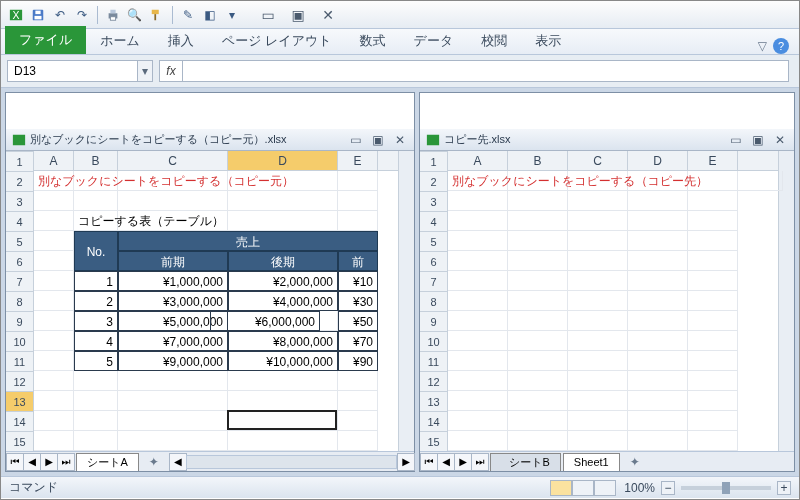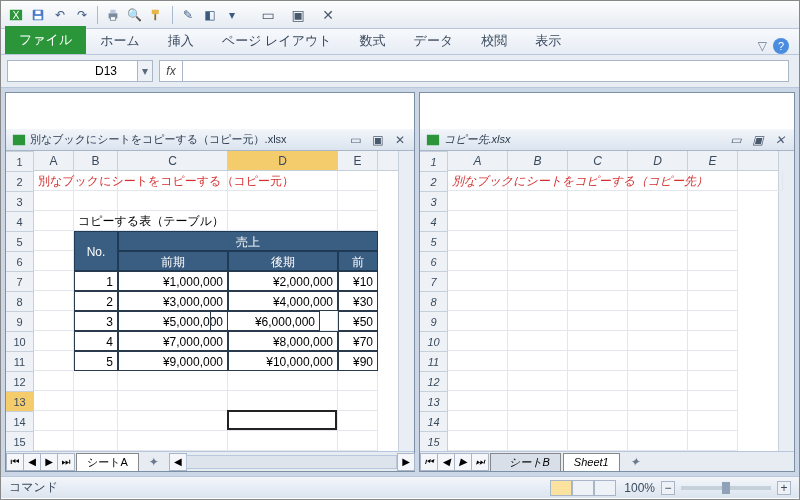--- a/index.html
+++ b/index.html
@@ -19,31 +19,31 @@
 .rtab { padding: 4px 14px; color: #3a4a5d; cursor: pointer; font-size: 13px; }
 .rtab.file { background: #2a9639; color: #fff; border-radius: 0; padding: 5px 14px; }
 .ribbon-right { margin-left: auto; display: flex; gap: 6px; padding-right: 10px; align-items: center; }
 .help-icon { width: 16px; height: 16px; border-radius: 50%; background: #4a8de0; color: #fff; display: flex; align-items: center; justify-content: center; font-size: 11px; }
 .caret { color: #6a7a8d; }
 
 
 .fbar-wrap { background: #e7edf3; padding: 4px 6px; border-bottom: 1px solid #b8c7db; }
 .fbar { height: 24px; display: flex; align-items: center; gap: 0; }
 .namebox { width: 130px; height: 22px; background: #fff; border: 1px solid #a9b6c7; border-right: none; display: flex; align-items: center; }
-.namebox input { border: none; width: 100%; padding: 0 20px; font-size: 12px; outline: none; text-align: right; }
+.namebox input { border: none; width: 100%; padding: 0 6px; font-size: 12px; outline: none; text-align: left; }
 .namebox-dd { width: 16px; height: 22px; background: #eef2f7; border: 1px solid #a9b6c7; display: flex; align-items: center; justify-content: center; color: #5a6a7d; cursor: pointer; }
 .fbar-btns { display: flex; margin-left: 6px; }
 .fbar-btn { width: 24px; height: 22px; border: 1px solid #a9b6c7; background: #fff; display: flex; align-items: center; justify-content: center; font-style: italic; color: #444; }
 .formula-input { flex: 1; height: 22px; border: 1px solid #a9b6c7; border-left: none; background: #fff; margin-right: 4px; }
 
 
 .workspace { height: 388px; background: #cbd7e6; display: flex; gap: 4px; padding: 4px; }
 .docwin { background: #fff; border: 1px solid #7d8fa5; display: flex; flex-direction: column; }
 .docwin.left { width: 410px; }
-.docwin.right { flex: 1; font-style: italic; }
+.docwin.right { flex: 1; }
 .dw-title { height: 22px; background: linear-gradient(#f3f6fa,#dbe4ef); display: flex; align-items: center; padding: 0 6px; border-bottom: 1px solid #a9b6c7; margin-top: 36px; }
 .dw-title-icon { width: 14px; height: 14px; margin-right: 4px; }
 .dw-title-text { flex: 1; font-size: 11px; color: #2a3a4d; }
 .dw-ctrls { display: flex; gap: 6px; color: #4a5a6d; }
 .dw-ctrls span { cursor: pointer; width: 16px; text-align: center; font-size: 12px; }
 
 .sheet-area { flex: 1; display: flex; overflow: hidden; position: relative; }
 .row-hdrs { width: 28px; background: #eef2f6; border-right: 1px solid #c6d0db; }
 .col-hdrs { height: 20px; background: #eef2f6; border-bottom: 1px solid #c6d0db; display: flex; }
 .corner { width: 28px; height: 20px; background: #e4e9f0; border-right: 1px solid #c6d0db; border-bottom: 1px solid #c6d0db; }

